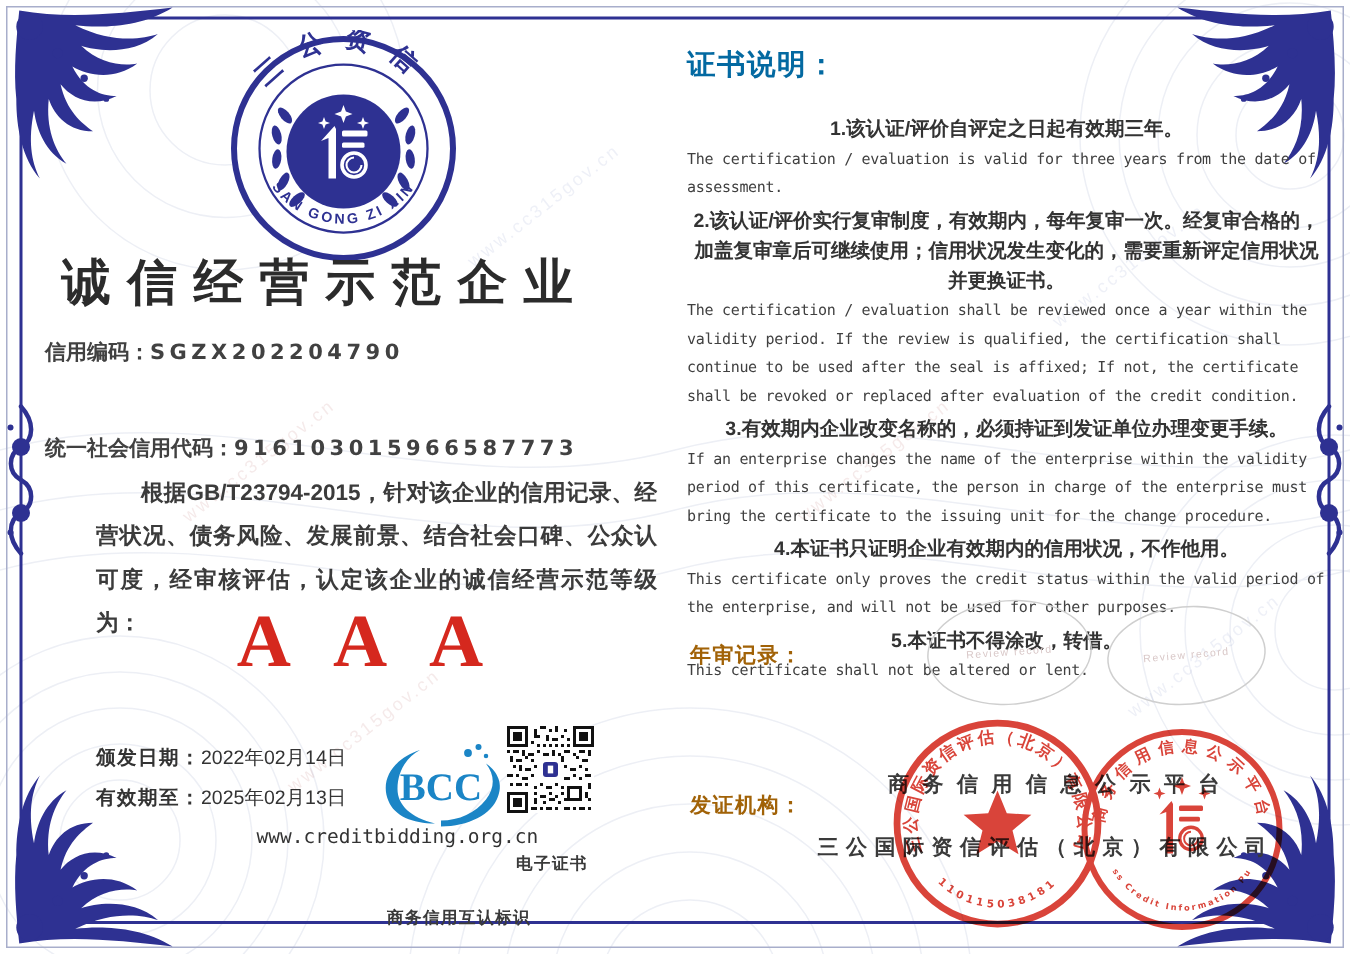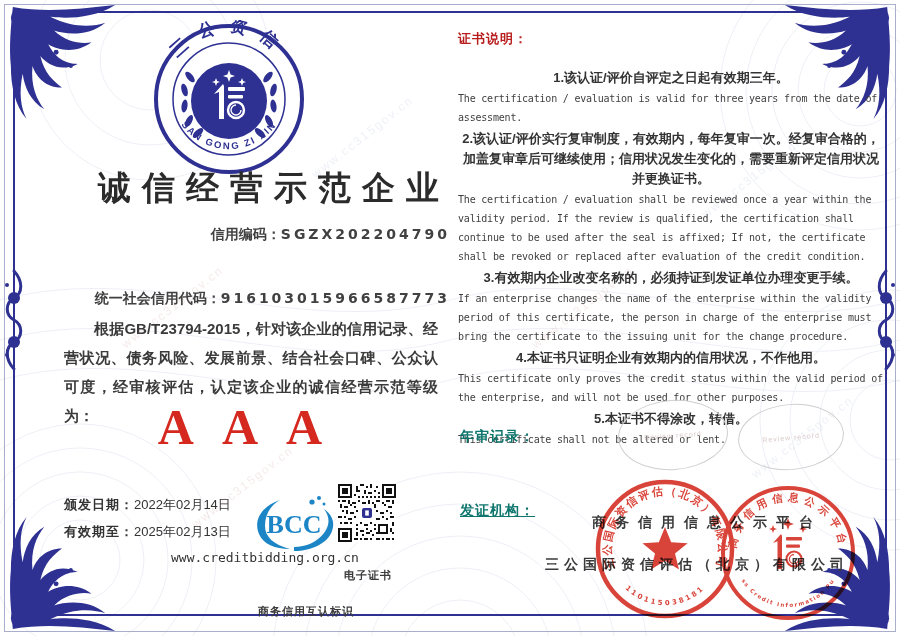--- a/index.html
+++ b/index.html
@@ -9,44 +9,44 @@
   
   .outer-line{top:4px;left:4px;right:4px;bottom:4px;border:1px solid #a8aecb;pointer-events:none;}
   .inner-line{top:11px;left:13px;right:13px;bottom:20px;border:2px solid #2e3192;pointer-events:none;}
   
   .bg-svg{top:0;left:0;}
   .wm{position:absolute;font-size:12px;letter-spacing:2px;white-space:nowrap;
       transform:rotate(-38deg);pointer-events:none;}
   .wm.pink{color:rgba(205,150,150,.20);}
   .wm.blue{color:rgba(150,160,205,.16);}
   
-  .title{top:166px;left:30px;width:420px;text-align:right;
+  .title{top:166px;left:30px;width:420px;text-align:left;
          font-family:"Liberation Serif",serif;font-weight:bold;font-size:33px;
          color:#2b2b2b;letter-spacing:11px;padding-left:11px;box-sizing:border-box;}
-  .code-line{left:30px;width:420px;text-align:right;font-size:14px;font-weight:bold;color:#414141;}
+  .code-line{left:30px;width:420px;text-align:left;font-size:14px;font-weight:bold;color:#414141;}
   .code-line .val{letter-spacing:3px;font-family:"DejaVu Sans",sans-serif;}
   .statement{top:314px;left:64px;width:374px;font-size:15px;line-height:29px;
              font-weight:600;color:#3b3b3b;text-align:justify;text-indent:2em;}
   .rating{top:398px;left:30px;width:420px;text-align:center;
           font-family:"Liberation Serif",serif;font-weight:bold;font-size:50px;
           color:#d5281e;letter-spacing:28px;padding-left:28px;box-sizing:border-box;}
   .info-block{left:64px;top:496px;font-size:13px;}
   .info-row{margin-bottom:9px;white-space:nowrap;}
   .info-row .lbl{font-weight:bold;color:#333;letter-spacing:1px;}
   .info-row .v{color:#333;}
   .url{font-family:"DejaVu Sans Mono",monospace;font-size:13px;color:#333;}
   .url2{margin-left:107px;}
   .badge-label{font-size:11px;font-weight:bold;color:#3a3a3a;text-align:center;letter-spacing:1px;}
   
   .instructions{left:458px;top:30px;width:426px;}
-  .inst-title{font-size:13px;font-weight:bold;color:#b91c1c;margin:0 0 20px 0;letter-spacing:1px;}
+  .inst-title{font-size:19px;font-weight:bold;color:#0369a1;margin:0 0 20px 0;letter-spacing:1px;}
   .inst-zh{font-size:13px;font-weight:bold;color:#333;line-height:20px;margin:2px 0 1px 0;text-align:center;}
   .inst-en{font-family:"DejaVu Sans Mono",monospace;font-size:10px;color:#404040;
            line-height:19px;margin:0 0 2px 0;letter-spacing:-0.2px;}
-  .section-label{font-size:14px;font-weight:bold;color:#0f766e;letter-spacing:1px;}
+  .section-label{font-size:14px;font-weight:bold;color:#a16207;letter-spacing:1px;}
   .oval{border:1.5px solid #cfcfcf;border-radius:50%;display:flex;
         align-items:center;justify-content:center;}
   .oval span{font-size:7px;color:#d9c8c8;letter-spacing:1px;}
   .issuer-line{position:absolute;font-weight:bold;color:#3a3a3a;white-space:nowrap;}
   .issuer-1{left:592px;top:514px;font-size:14px;letter-spacing:9px;}
   .issuer-2{left:545px;top:556px;font-size:14px;letter-spacing:5px;}
   .seal-svg{left:560px;top:470px;opacity:.88;mix-blend-mode:multiply;}
 </style>
 </head>
 <body>
@@ -235,21 +235,21 @@
 </div>
 
 <div class="abs section-label" style="left:460px;top:428px;">年审记录：</div>
 <div class="abs oval" style="left:618px;top:400px;width:108px;height:68px;transform:rotate(-4deg);">
   <span>Review record</span>
 </div>
 <div class="abs oval" style="left:738px;top:404px;width:104px;height:64px;transform:rotate(-5deg);">
   <span>Review record</span>
 </div>
 
-<div class="abs section-label" style="left:460px;top:502px;text-decoration:underline;">发证机构：</div>
+<div class="abs section-label" style="left:460px;top:528px;">发证机构：</div>
 <div class="issuer-line issuer-1">商务信用信息公示平台</div>
 <div class="issuer-line issuer-2">三公国际资信评估（北京）有限公司</div>
 
 <svg class="abs seal-svg" width="340" height="166" viewBox="0 0 340 166">
   <defs>
     <path id="sealL-top" d="M 54.3,97.5 A 54,54 0 1 1 155.7,97.5"></path>
     <path id="sealL-bot" d="M 59.1,111.1 A 56,56 0 0 0 150.9,111.1"></path>
     <path id="sealR-top" d="M 177.8,96.5 A 52,52 0 1 1 278.2,96.5"></path>
     <path id="sealR-bot" d="M 181.2,110 A 54,54 0 0 0 274.8,110"></path>
   </defs>

